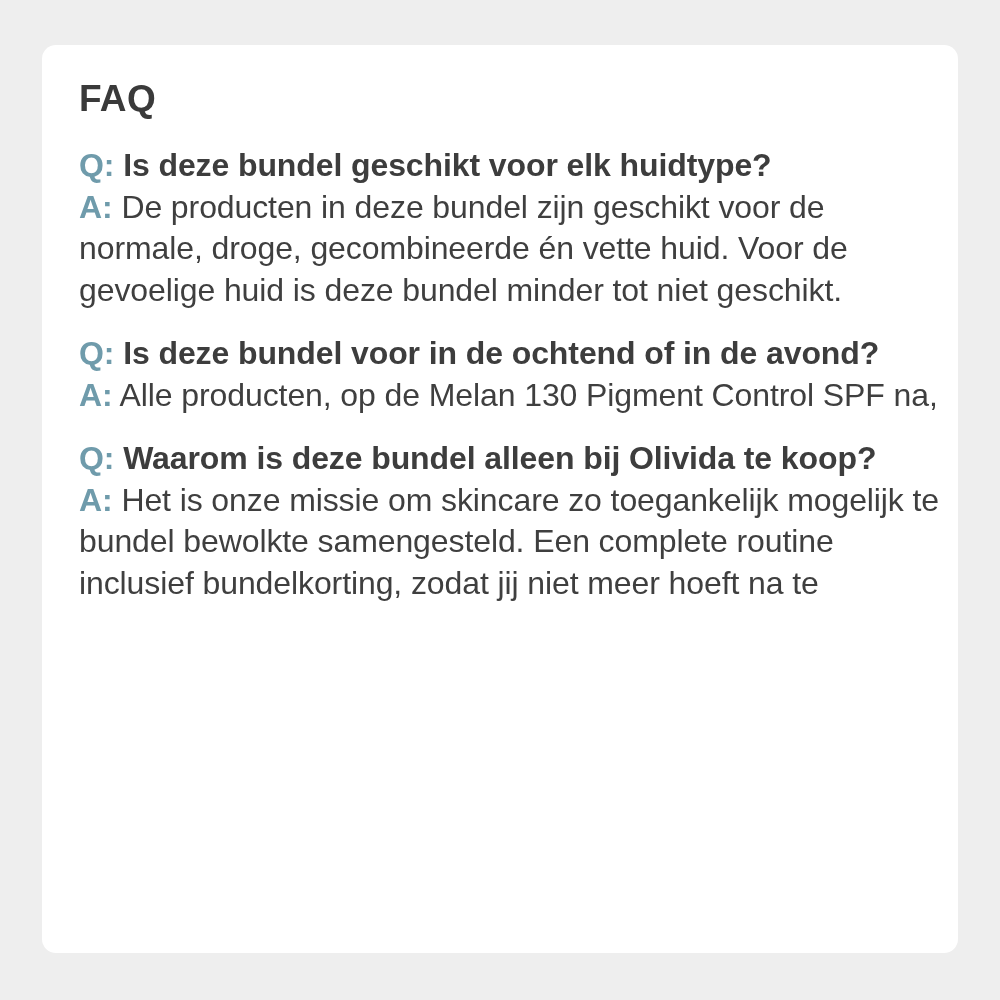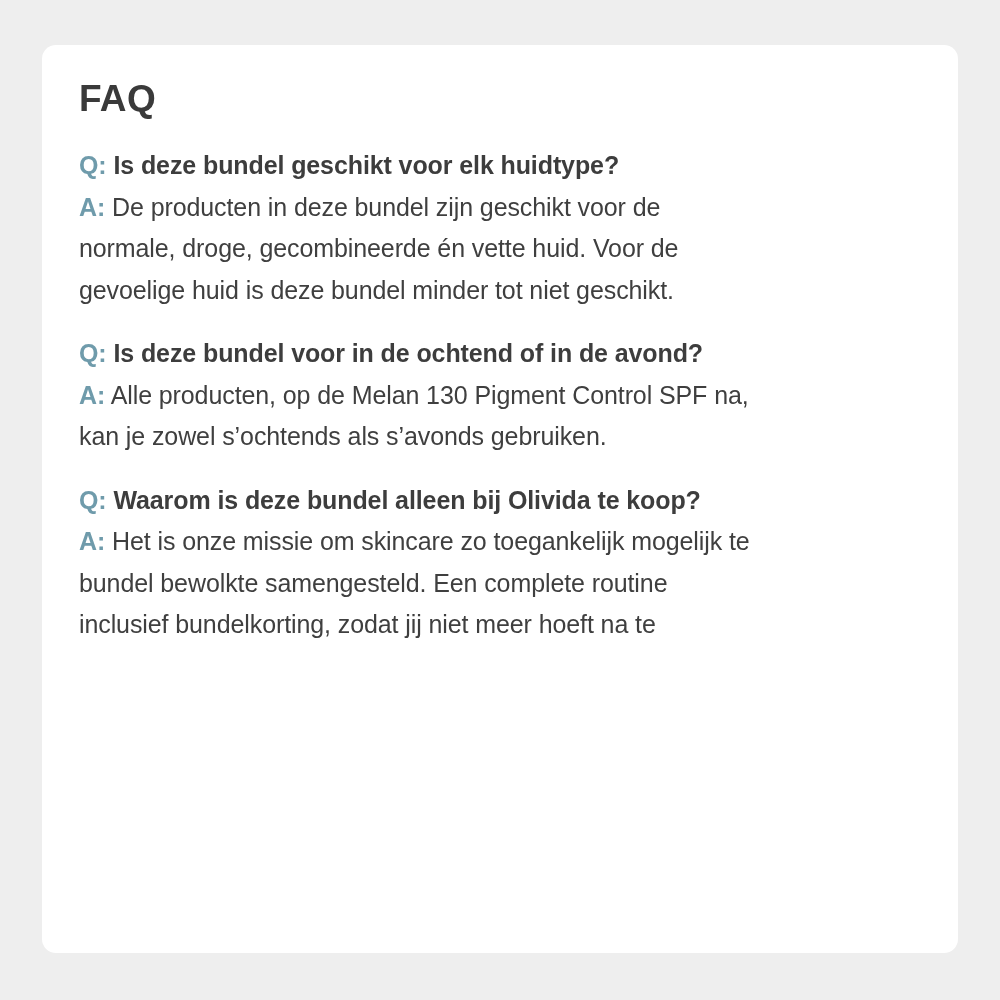--- a/index.html
+++ b/index.html
@@ -32,21 +32,21 @@
       font-weight: 700;
       color: #3a3a3a;
       line-height: 48px;
       letter-spacing: 0.3px;
       height: 48px;
     }
     .faq-list {
       margin-top: 22px;
     }
     .faq-item {
-      font-size: 25px;
+      font-size: 32px;
       line-height: 41.5px;
       margin-bottom: 22px;
       letter-spacing: -0.1px;
     }
     .faq-item .q-line {
       font-weight: 700;
       color: #3d3d3d;
     }
     .faq-item .a-line {
       font-weight: 400;
@@ -75,21 +75,20 @@
     <div class="faq-item">
       <span class="line q-line"><span class="label">Q:</span> <span>Is deze bundel geschikt voor elk huidtype?</span></span>
       <span class="line a-line"><span class="label">A:</span> <span>De producten in deze bundel zijn geschikt voor de</span></span>
       <span class="line a-line">normale, droge, gecombineerde én vette huid. Voor de</span>
       <span class="line a-line">gevoelige huid is deze bundel minder tot niet geschikt.</span>
     </div>
 
     <div class="faq-item">
       <span class="line q-line"><span class="label">Q:</span> <span>Is deze bundel voor in de ochtend of in de avond?</span></span>
       <span class="line a-line"><span class="label">A:</span> <span>Alle producten, op de Melan 130 Pigment Control SPF na,</span></span>
-      <span class="line a-line">kan je zowel s’ochtends als s’avonds gebruiken.</span>
     </div>
 
     <div class="faq-item">
       <span class="line q-line"><span class="label">Q:</span> <span>Waarom is deze bundel alleen bij Olivida te koop?</span></span>
       <span class="line a-line"><span class="label">A:</span> <span>Het is onze missie om skincare zo toegankelijk mogelijk te</span></span>
       <span class="line a-line">bundel bewolkte samengesteld. Een complete routine</span>
       <span class="line a-line">inclusief bundelkorting, zodat jij niet meer hoeft na te</span>
     </div>
 
 

